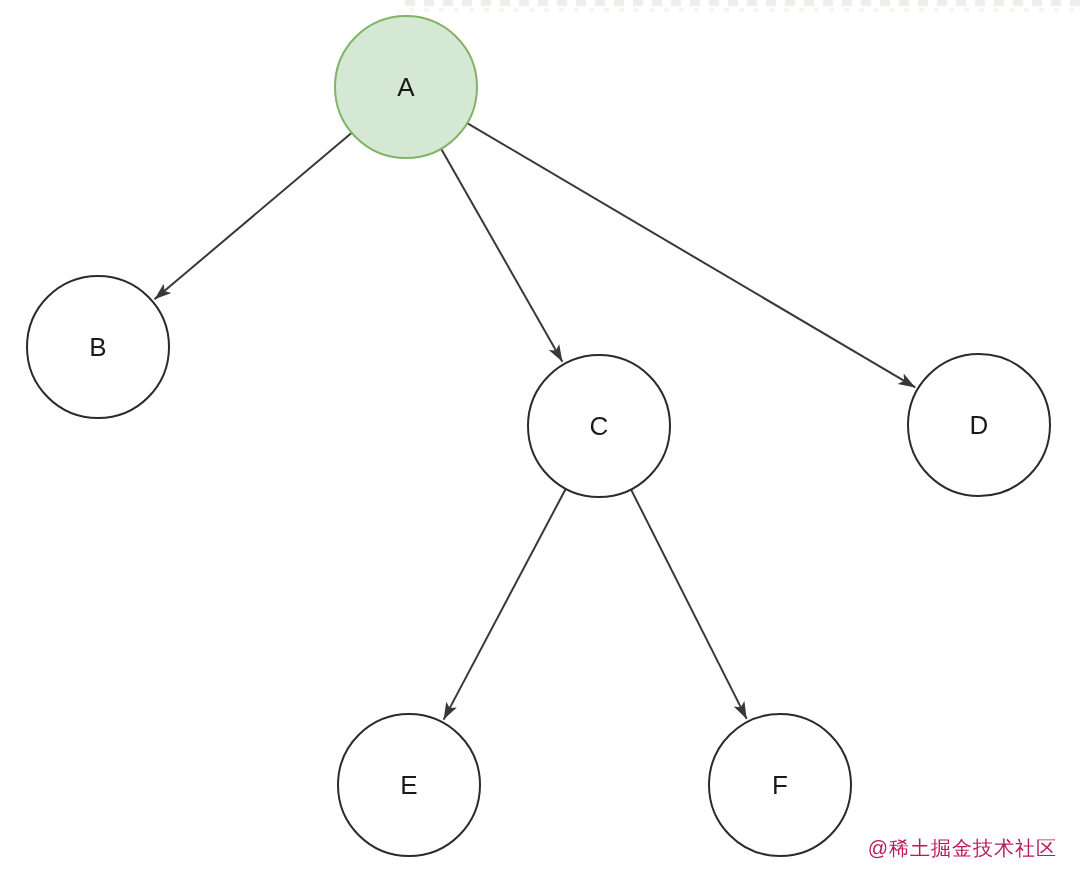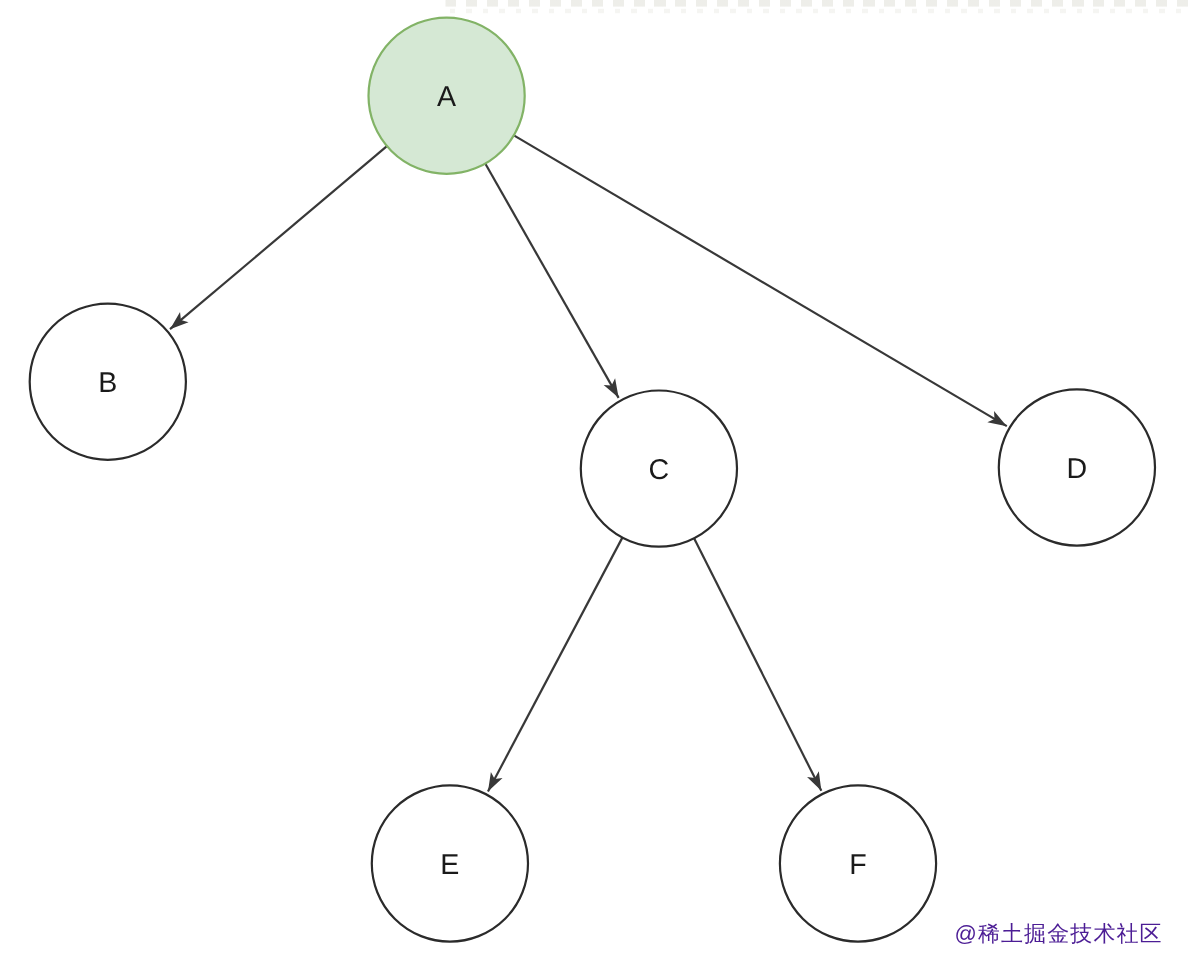--- a/index.html
+++ b/index.html
@@ -83,14 +83,14 @@
         <g>
           <circle cx="409" cy="785" r="71" fill="#ffffff" stroke="#2b2b2b" stroke-width="2"></circle>
           <text x="409" y="785" dy="0.35em" text-anchor="middle" fill="#1a1a1a" font-size="26" class="node-label">E</text>
         </g>
         <g>
           <circle cx="780" cy="785" r="71" fill="#ffffff" stroke="#2b2b2b" stroke-width="2"></circle>
           <text x="780" y="785" dy="0.35em" text-anchor="middle" fill="#1a1a1a" font-size="26" class="node-label">F</text>
         </g>
       </g>
   </svg>
-  <div class="watermark" style="color: #4c1d95;">@稀土掘金技术社区</div>
+  <div class="watermark" style="color: #be185d;">@稀土掘金技术社区</div>
 </div>
 
 </body></html>

